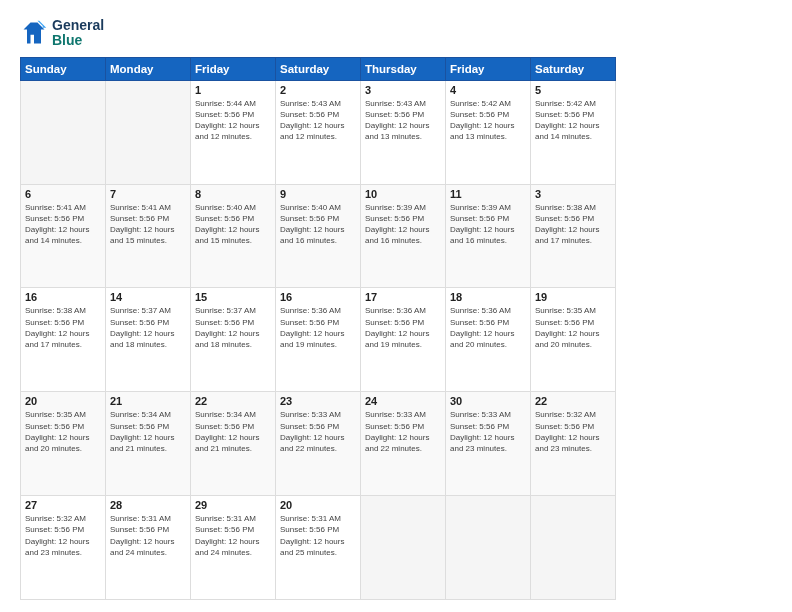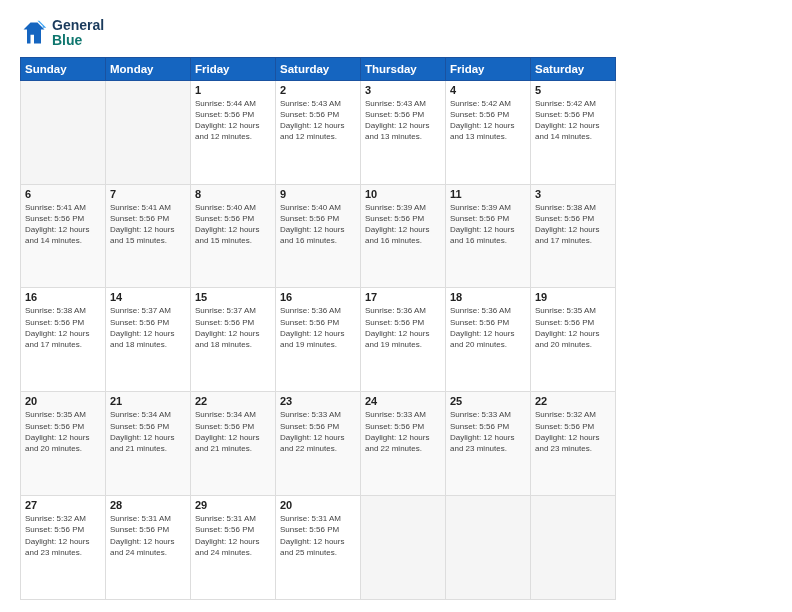--- a/index.html
+++ b/index.html
@@ -302,21 +302,21 @@
 and 22 minutes.</div>
           </td>
           <td>
             <span class="day-num">24</span>
             <div class="day-detail" style="white-space: pre-line;">Sunrise: 5:33 AM
 Sunset: 5:56 PM
 Daylight: 12 hours
 and 22 minutes.</div>
           </td>
           <td>
-            <span class="day-num">25</span>
+            <span class="day-num">30</span>
             <div class="day-detail" style="white-space: pre-line;">Sunrise: 5:33 AM
 Sunset: 5:56 PM
 Daylight: 12 hours
 and 23 minutes.</div>
           </td>
           <td>
             <span class="day-num">22</span>
             <div class="day-detail" style="white-space: pre-line;">Sunrise: 5:32 AM
 Sunset: 5:56 PM
 Daylight: 12 hours

